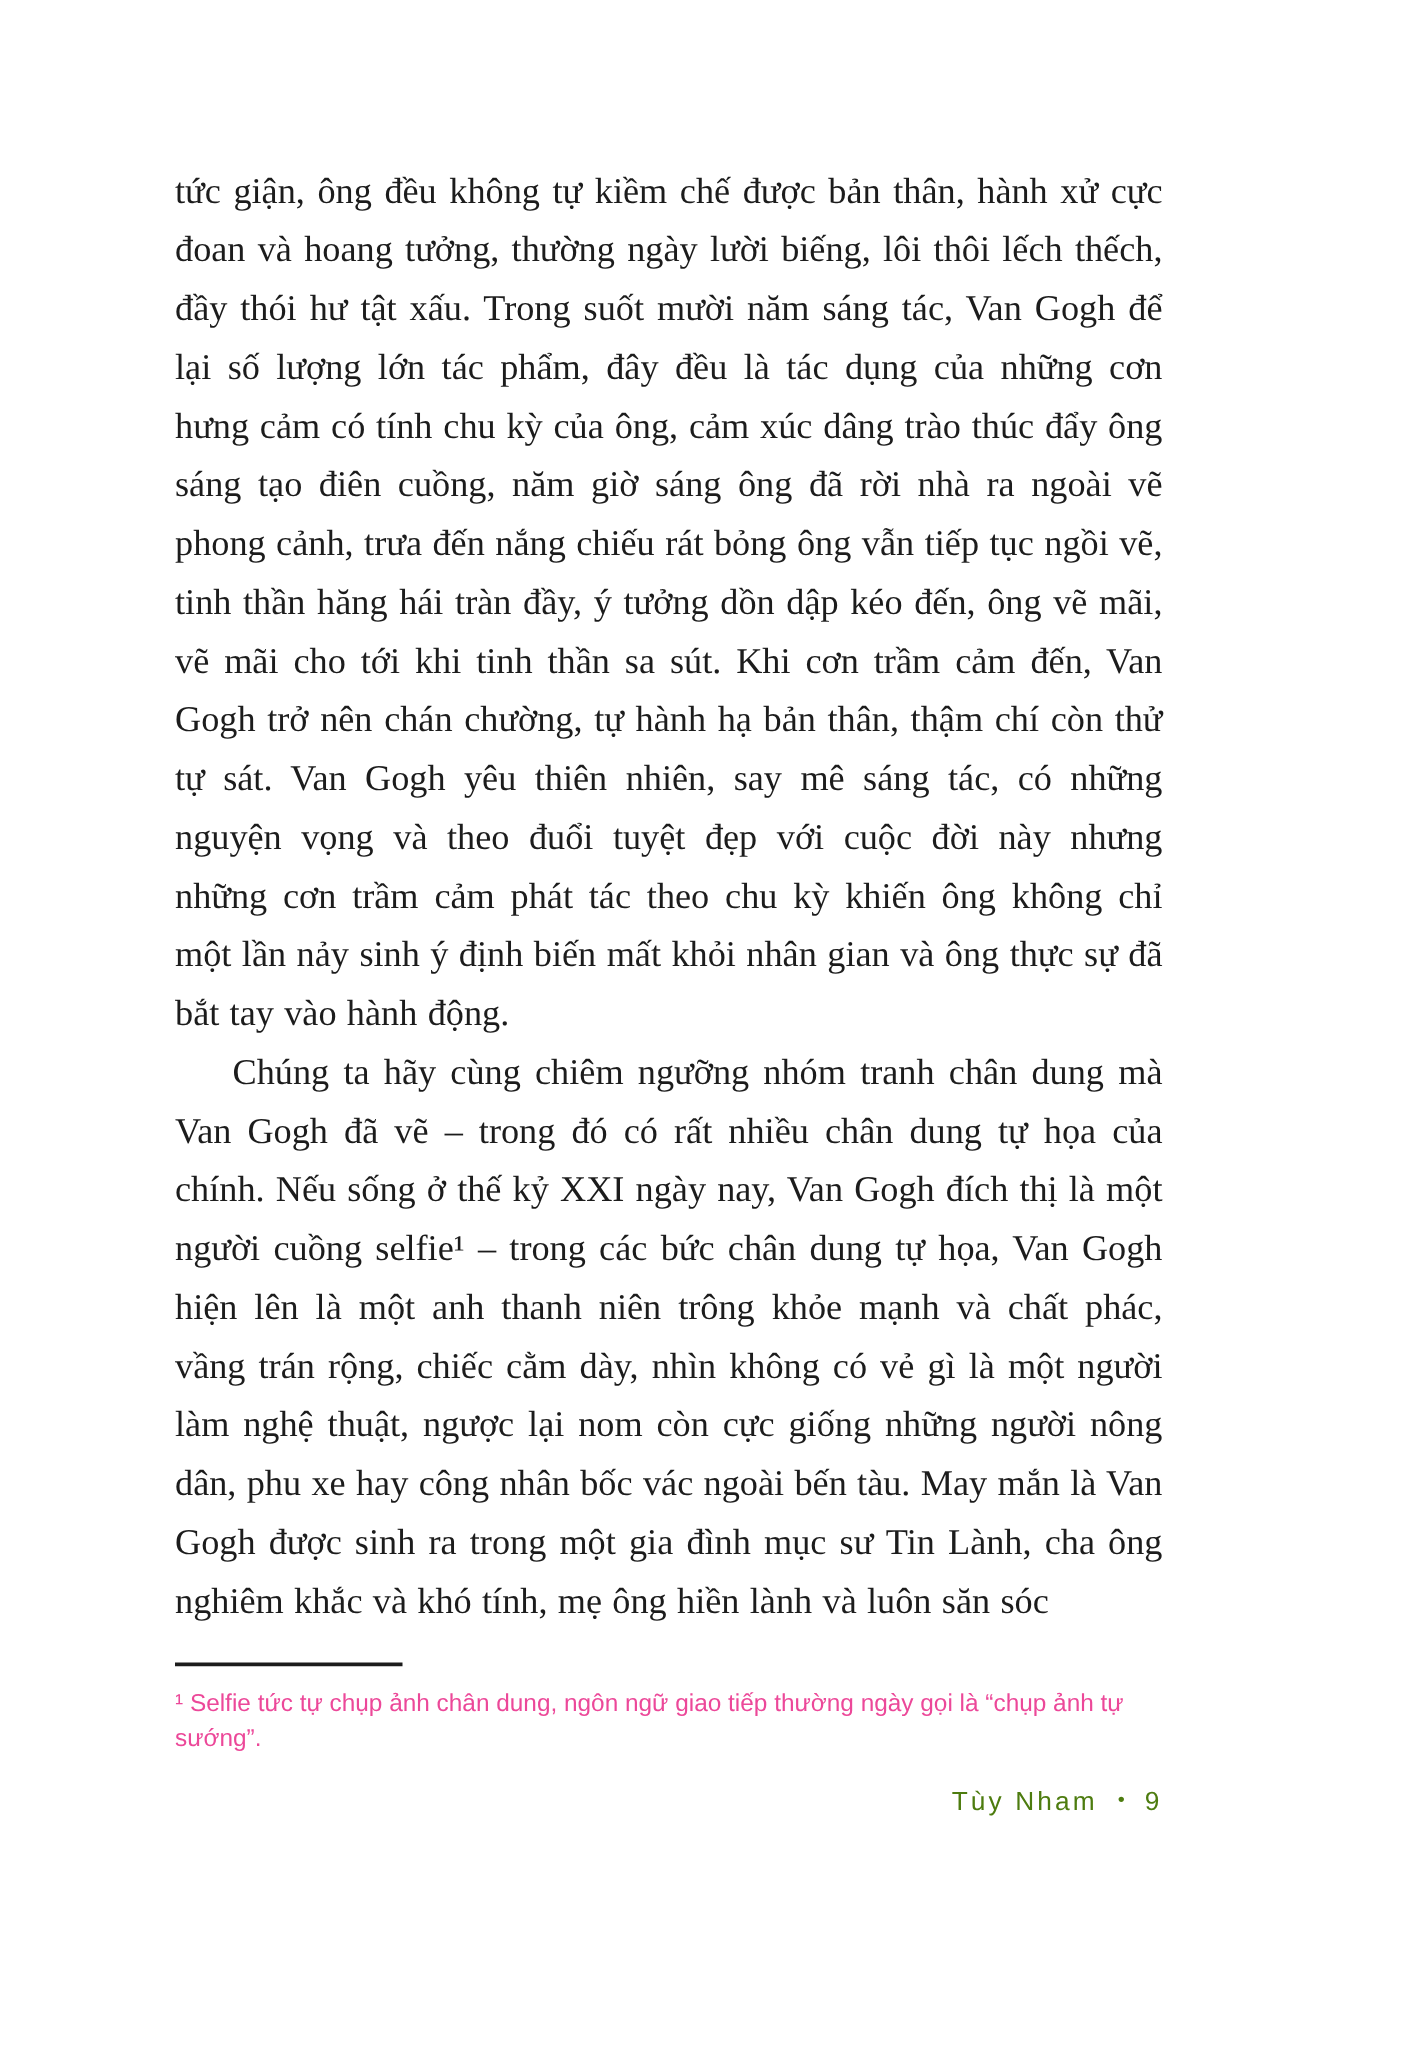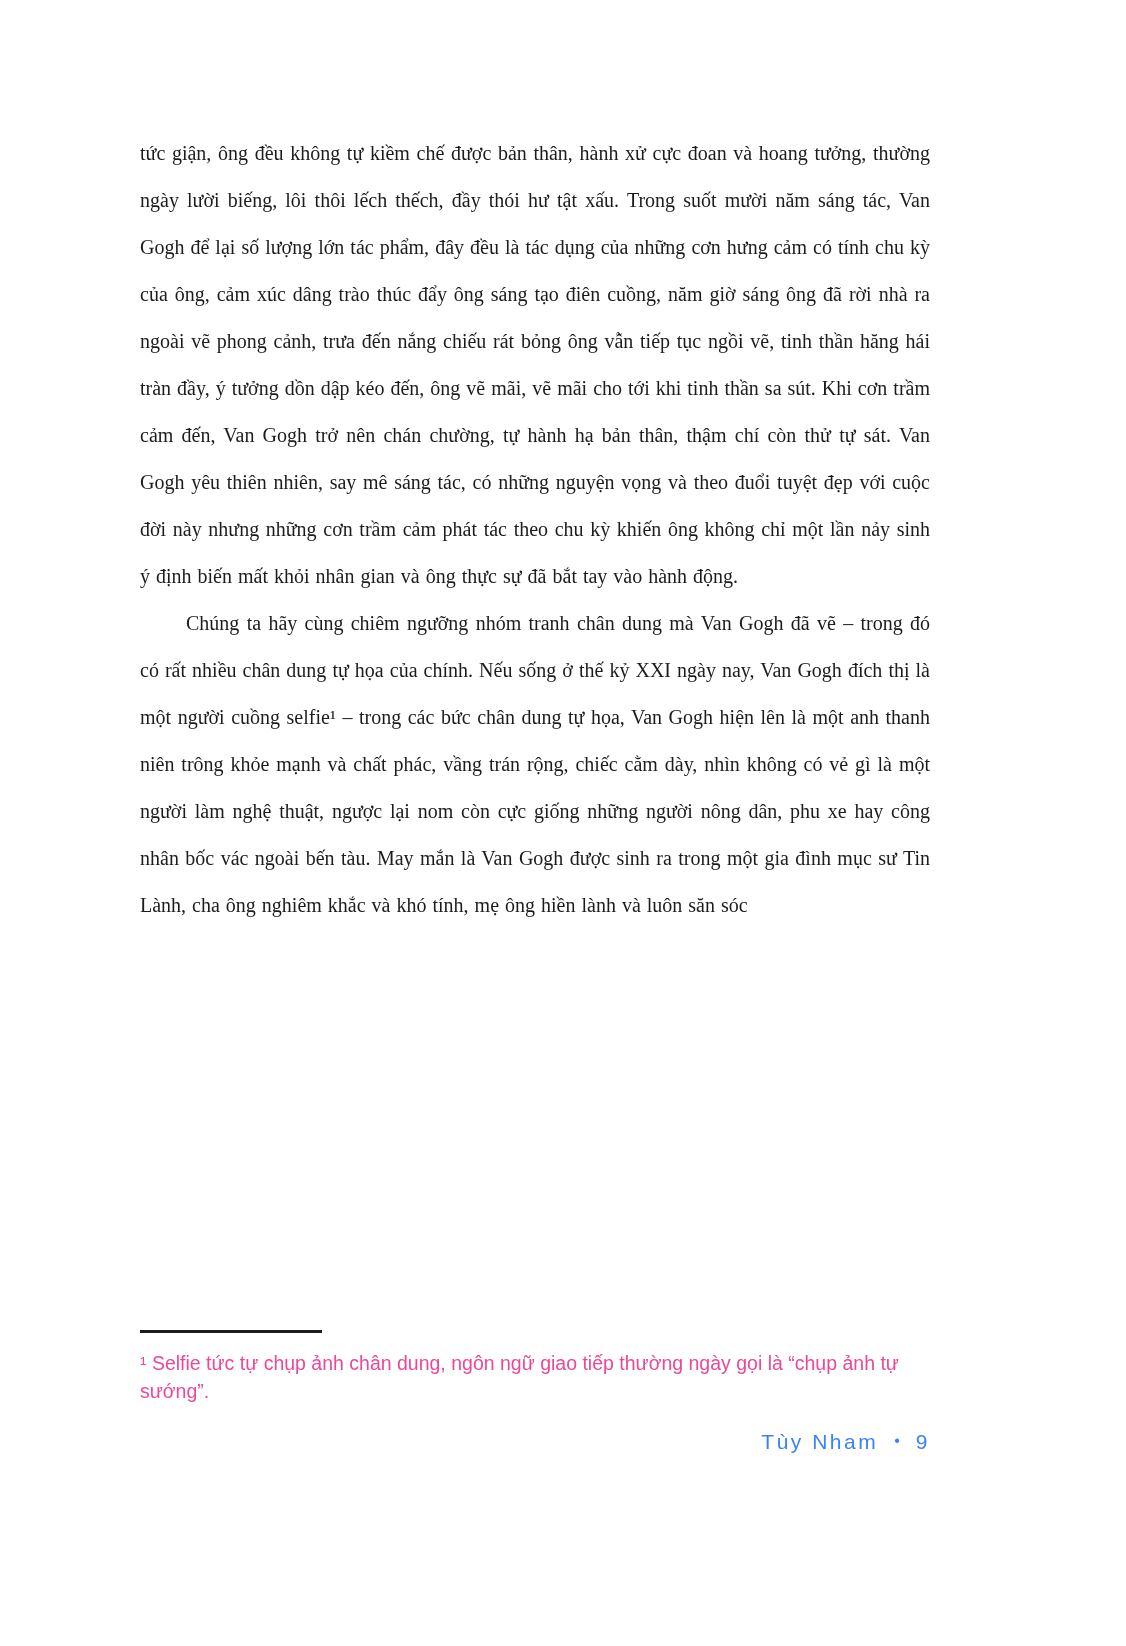--- a/index.html
+++ b/index.html
@@ -16,21 +16,21 @@
     font-family: "Liberation Serif", "DejaVu Serif", serif;
   }
   .content {
     position: absolute;
     left: 140px;
     right: 196px;
     top: 130px;
   }
   p.para {
     margin: 0;
-    font-size: 20px;
+    font-size: 29px;
     line-height: 47px;
     color: #1c1c1c;
     text-align: justify;
     text-justify: inter-word;
     word-spacing: 1px;
   }
   p.para + p.para {
   }
   p.para.indent {
     text-indent: 46px;
@@ -53,21 +53,21 @@
     font-size: 19.5px;
     line-height: 28px;
     color: #ec4899;
   }
   .footer {
     position: absolute;
     right: 196px;
     top: 1430px;
     font-family: "Liberation Sans", "DejaVu Sans", sans-serif;
     font-size: 21px;
-    color: #3b82f6;
+    color: #4d7c0f;
     letter-spacing: 2.5px;
     display: flex;
     align-items: center;
     gap: 16px;
   }
   .footer .dot {
     font-size: 16px;
     letter-spacing: 0;
     position: relative;
     top: -1px;

